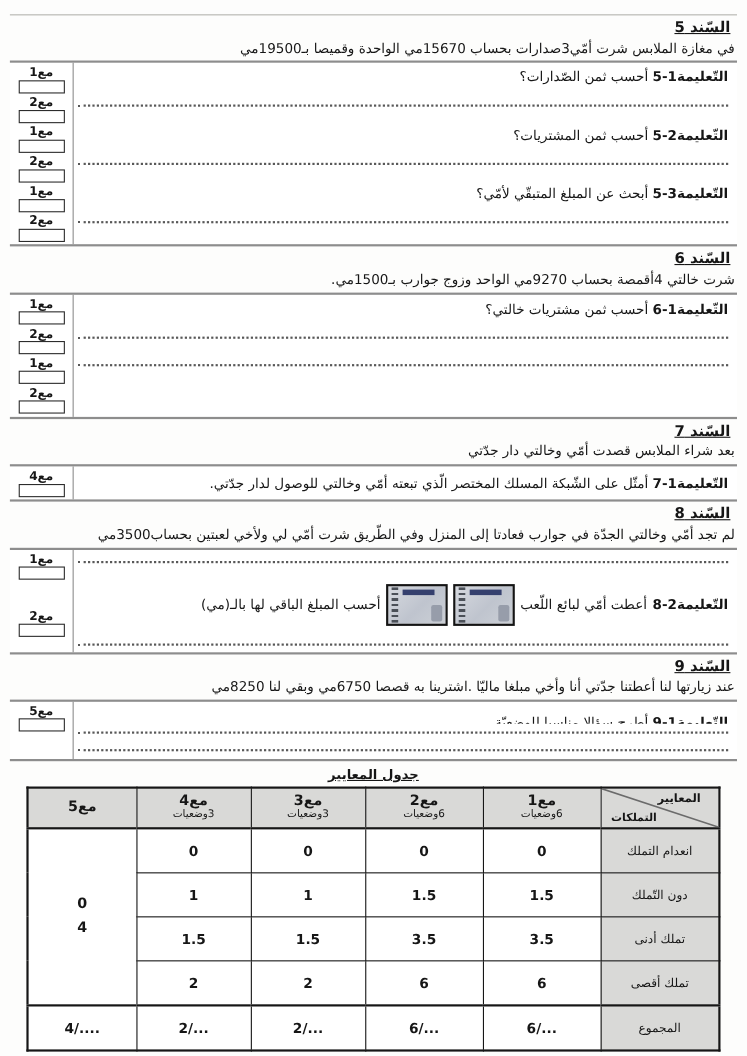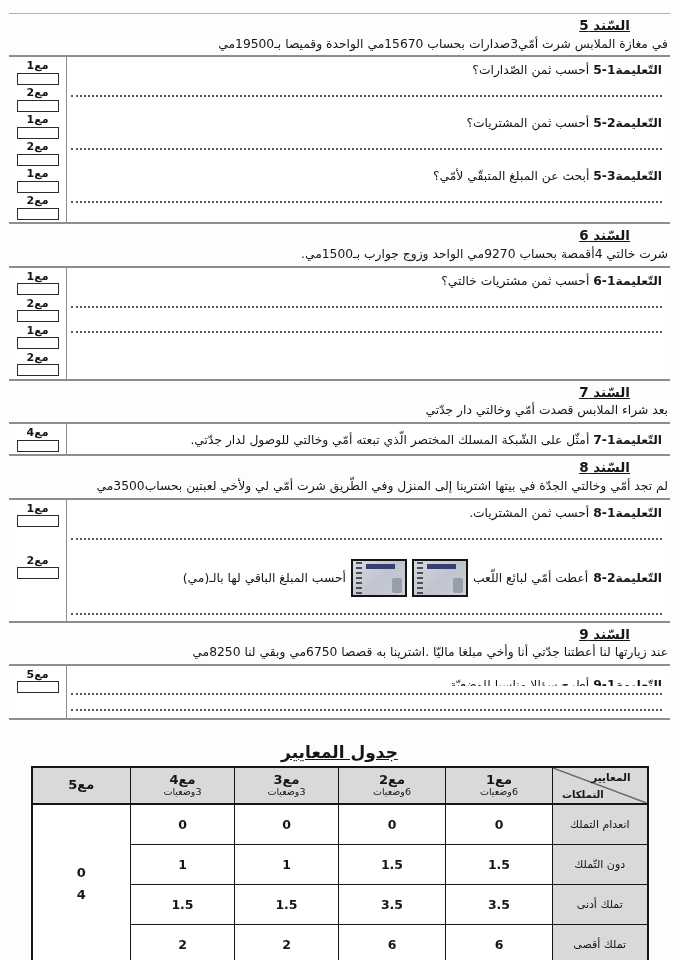--- a/index.html
+++ b/index.html
@@ -2,21 +2,21 @@
 <html lang="ar" dir="rtl"><head>
 <meta charset="utf-8">
 <style>
   *{box-sizing:border-box;margin:0;padding:0}
   html,body{width:679px;height:960px;overflow:hidden;background:#ffffff}
   .page{
     width:679px;height:960px;padding:4px 9px 0;
     font-family:"DejaVu Sans",sans-serif;color:#161616;direction:rtl;background:#fdfdfc;
   }
   .toprule{border-top:1px solid #b3b3ae;margin:9px 0 3px}
-  .sec-title{font-size:13.5px;font-weight:bold;text-decoration:underline;margin:2px 40px 1px 0;line-height:1.3}
+  .sec-title{font-size:13.5px;font-weight:bold;text-decoration:underline;margin:2px 6px 1px 0;line-height:1.3}
   .sec-body{font-size:12.3px;line-height:1.45;margin:0 2px 2px 0}
   
   .block{display:flex;direction:ltr;border-top:2px solid #8d8d8d;border-bottom:2px solid #8d8d8d;margin:2px 0 3px;background:#fff}
   .mcol{width:58px;flex-shrink:0;border-right:1px solid #8d8d8d;padding-top:3px;display:flex;flex-direction:column;align-items:center;direction:rtl}
   .munit{height:27px;display:flex;flex-direction:column;align-items:center}
   .munit.gap-top{margin-top:25px}
   .mlabel{font-size:11px;font-weight:bold;line-height:1.05}
   .mbox{width:42px;height:12px;border:1.4px solid #2c2c2c;background:#fff;margin-top:1px}
   .bcontent{flex:1;direction:rtl;padding:0 8px 0 4px;min-width:0}
   .qrow{font-size:12.3px;height:28px;padding-top:6px;white-space:nowrap;overflow:hidden}
@@ -29,28 +29,28 @@
   .sec9 .qrow{height:20px;padding-top:12px}
   .sec9 .dots{height:9px;margin-bottom:7px}
   
   .note{display:inline-block;position:relative;width:56px;height:38px;border:2px solid #141414;
         background:linear-gradient(135deg,#d6d9df 0%,#bfc4ce 55%,#ccd0d6 100%);vertical-align:middle;flex-shrink:0}
   .note i{display:block;position:absolute;font-style:normal}
   .note .strip{top:1px;bottom:1px;left:3px;width:6px;background:repeating-linear-gradient(to bottom,#4b5058 0 2px,rgba(0,0,0,0) 2px 5px)}
   .note .band{top:3px;left:13px;width:29px;height:5px;background:#35406e}
   .note .fig{right:3px;bottom:2px;width:10px;height:15px;background:#979daa;border-radius:2px}
   
-  .tbl-title{text-align:center;font-size:17px;font-weight:bold;text-decoration:underline;margin:22px 0 4px}
+  .tbl-title{text-align:center;font-size:12px;font-weight:bold;text-decoration:underline;margin:5px 0 4px}
   table.crit{border-collapse:collapse;margin:0 auto;direction:rtl;border:2.5px solid #161616;background:#fff}
   .crit th,.crit td{border:1px solid #161616;text-align:center;vertical-align:middle}
   .crit thead th{background:#d9d9d7;height:37px;border-bottom:2.5px solid #161616}
   .crit th.w1{width:107px}.crit th.w2{width:107px}.crit th.w3{width:104px}.crit th.w4{width:104px}.crit th.w5{width:99px}
   .hdr-label{font-size:13px;font-weight:bold;line-height:1.1}
   .hdr-sub{font-size:9.5px;font-weight:normal;line-height:1.1}
-  .corner{position:relative;width:95px;padding:0;background:#d9d9d7}
+  .corner{position:relative;width:108px;padding:0;background:#d9d9d7}
   .corner svg{position:absolute;top:0;left:0;width:100%;height:100%}
   .c-top{position:absolute;top:3px;right:16px;font-size:10.5px}
   .c-bot{position:absolute;bottom:3px;left:9px;font-size:10px}
   .rowhdr{background:#d9d9d7;font-size:11px;height:23px;padding:13px 8px}
   .val{font-size:12.5px;font-weight:bold;direction:ltr}
   .merged div{font-size:13px;font-weight:bold;line-height:1.75}
   .crit .total-row td{border-top:2px solid #161616;height:23px}
 </style>
 </head>
 <body>
@@ -140,34 +140,33 @@
           </div>
       </div>
       <div class="bcontent">
         <div class="qrow"><b>التّعليمة1-7</b> <span>أمثّل على الشّبكة المسلك المختصر الّذي تبعته أمّي وخالتي للوصول لدار جدّتي.</span></div>
       </div>
     </div>
   </section>
 
   <section class="sec sec8">
     <h3 class="sec-title">السّند 8</h3>
-    <p class="sec-body">لم تجد أمّي وخالتي الجدّة في بيتها اشترينا إلى المنزل وفي الطّريق شرت أمّي لي ولأخي لعبتين بحساب3500مي</p>
+    <p class="sec-body">لم تجد أمّي وخالتي الجدّة في جوارب فعادتا إلى المنزل وفي الطّريق شرت أمّي لي ولأخي لعبتين بحساب3500مي</p>
     <div class="block">
       <div class="mcol">
         <div class="munit">
             <span class="mlabel">مع1</span>
             <span class="mbox"></span>
           </div>
         <div class="munit gap-top">
             <span class="mlabel">مع2</span>
             <span class="mbox"></span>
           </div>
       </div>
       <div class="bcontent">
-        <div class="qrow"><b>التّعليمة1-8</b> <span>أحسب ثمن المشتريات.</span></div>
         <div class="dots"></div>
         <div class="qrow tall">
           <b>التّعليمة2-8</b>
           <span>أعطت أمّي لبائع اللّعب</span>
           <span class="note">
               <i class="strip"></i>
               <i class="band"></i>
               <i class="fig"></i>
             </span>
           <span class="note">

